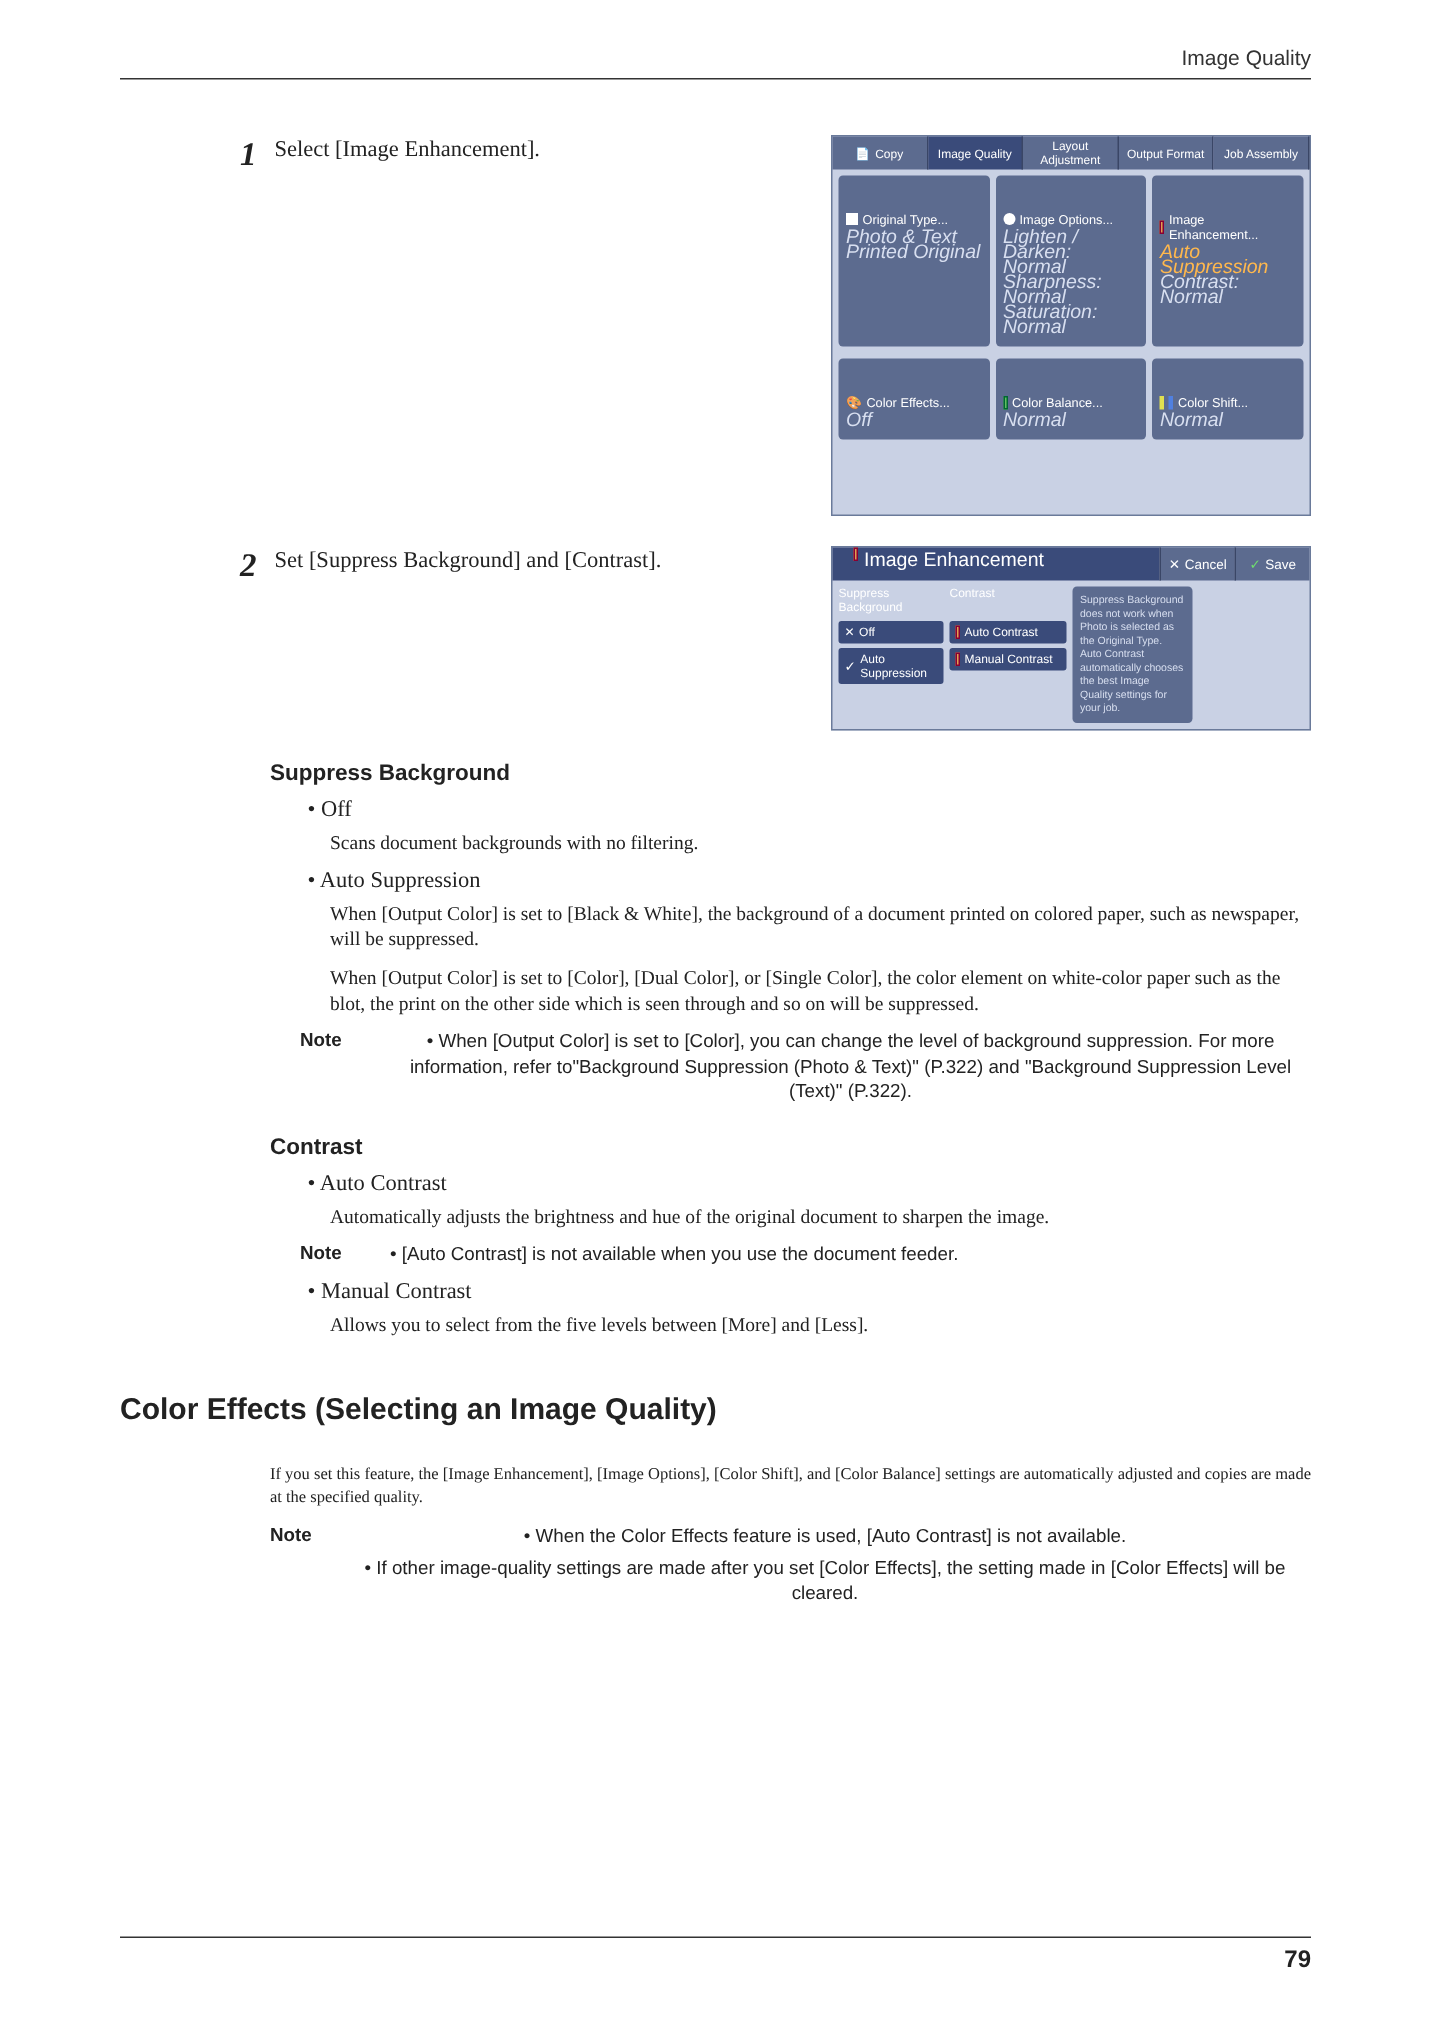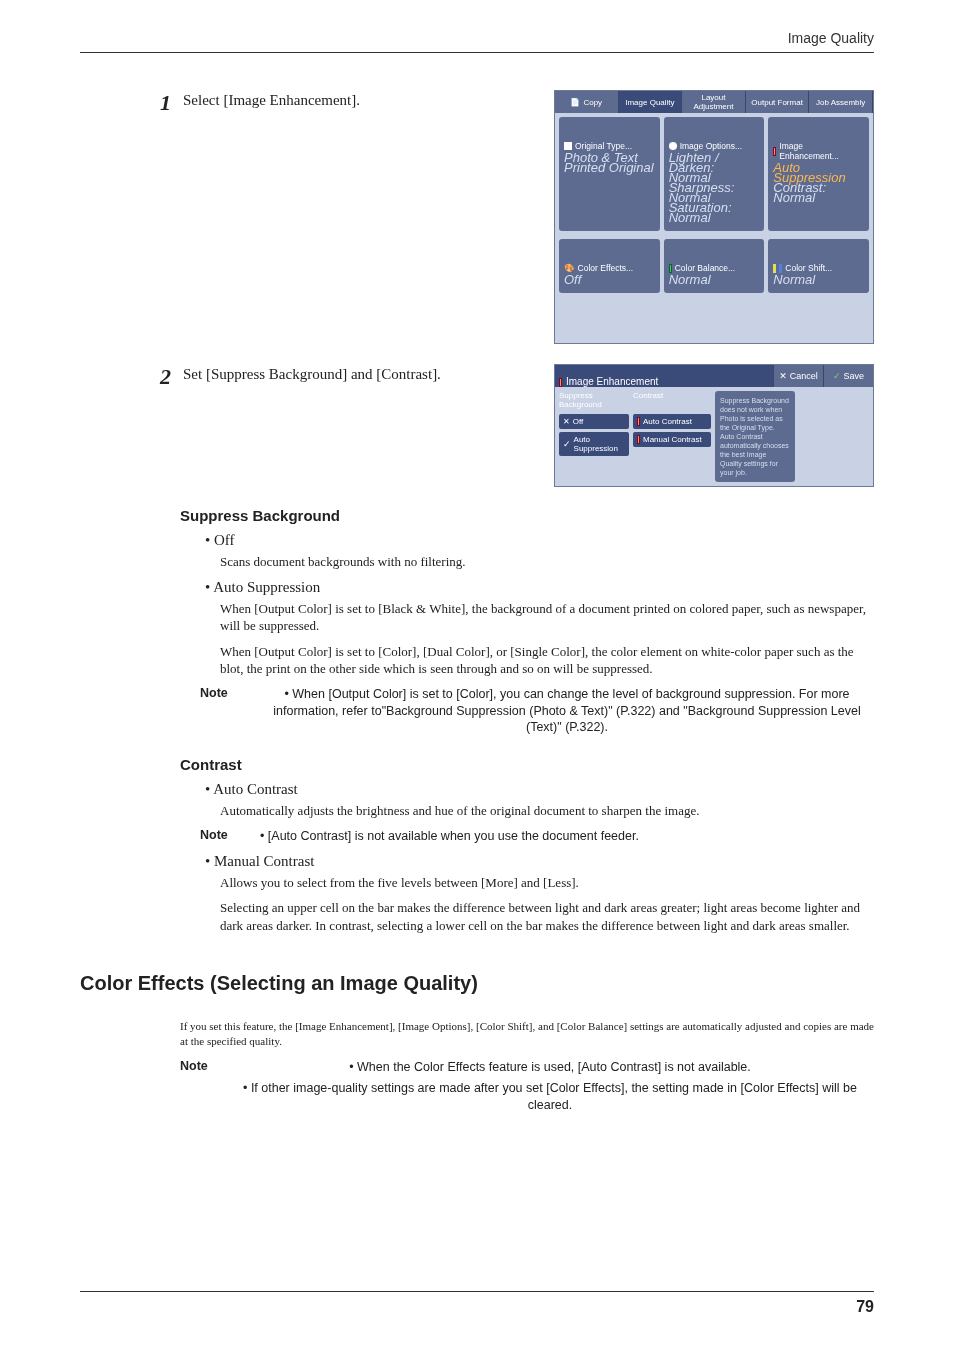--- a/index.html
+++ b/index.html
@@ -130,23 +130,23 @@
     color: #fff;
   }
   .s2-top {
     display: flex;
     height: 22px;
   }
   .s2-title {
     flex: 1;
     background: #3a4b7a;
     display: flex;
-    align-items: flex-end;
-    padding-left: 4px;
-    font-size: 10px;
+    align-items: flex-start;
+    padding-left: 14px;
+    font-size: 13px;
   }
   .s2-btn {
     width: 50px;
     background: #5c6b8f;
     display: flex;
     align-items: center;
     justify-content: center;
     border-left: 1px solid #3a4666;
     font-size: 9px;
   }
@@ -422,21 +422,20 @@
 
     <div class="h3">Contrast</div>
     <div class="bullet">Auto Contrast</div>
     <div class="para">Automatically adjusts the brightness and hue of the original document to sharpen the image.</div>
     <div class="note-row">
       <div class="note-label">Note</div>
       <div class="note-text"><span class="nb">[Auto Contrast] is not available when you use the document feeder.</span></div>
     </div>
     <div class="bullet">Manual Contrast</div>
     <div class="para">Allows you to select from the five levels between [More] and [Less].</div>
-    <div class="para">Selecting an upper cell on the bar makes the difference between light and dark areas greater; light areas become lighter and dark areas darker. In contrast, selecting a lower cell on the bar makes the difference between light and dark areas smaller.</div>
 
     <div class="h2">Color Effects (Selecting an Image Quality)</div>
     <div class="sec-para">If you set this feature, the [Image Enhancement], [Image Options], [Color Shift], and [Color Balance] settings are automatically adjusted and copies are made at the specified quality.</div>
     <div class="note-row" style="margin-left:100px;">
       <div class="note-label">Note</div>
       <div class="note-text">
         <div class="nb">When the Color Effects feature is used, [Auto Contrast] is not available.</div>
         <div class="nb" style="margin-top:4px;">If other image-quality settings are made after you set [Color Effects], the setting made in [Color Effects] will be cleared.</div>
       </div>
     </div>

